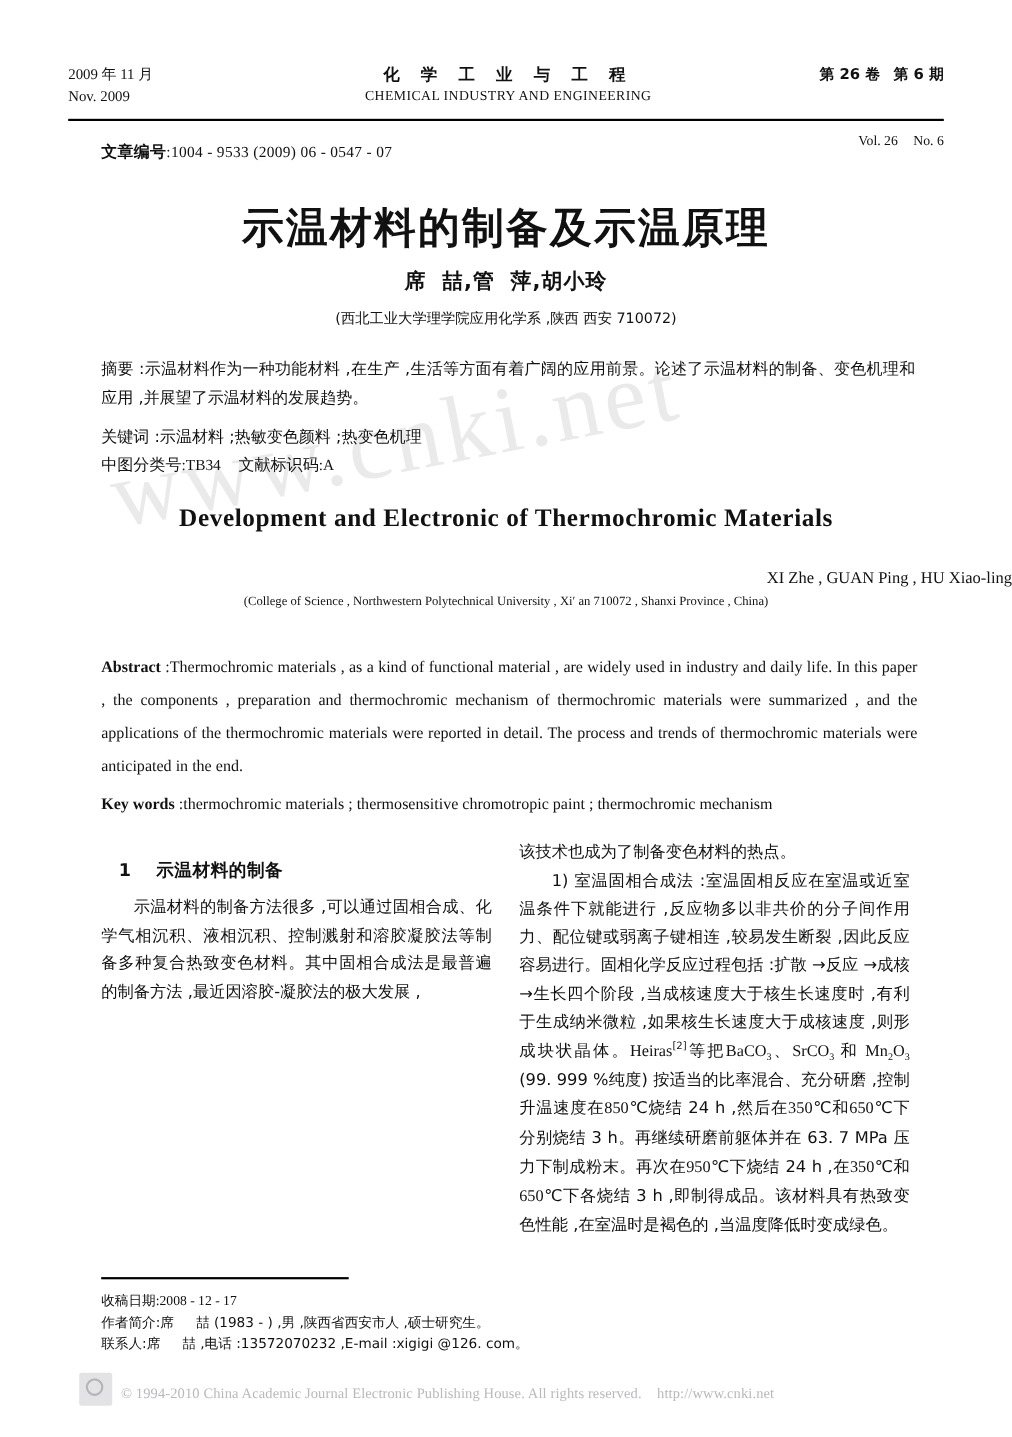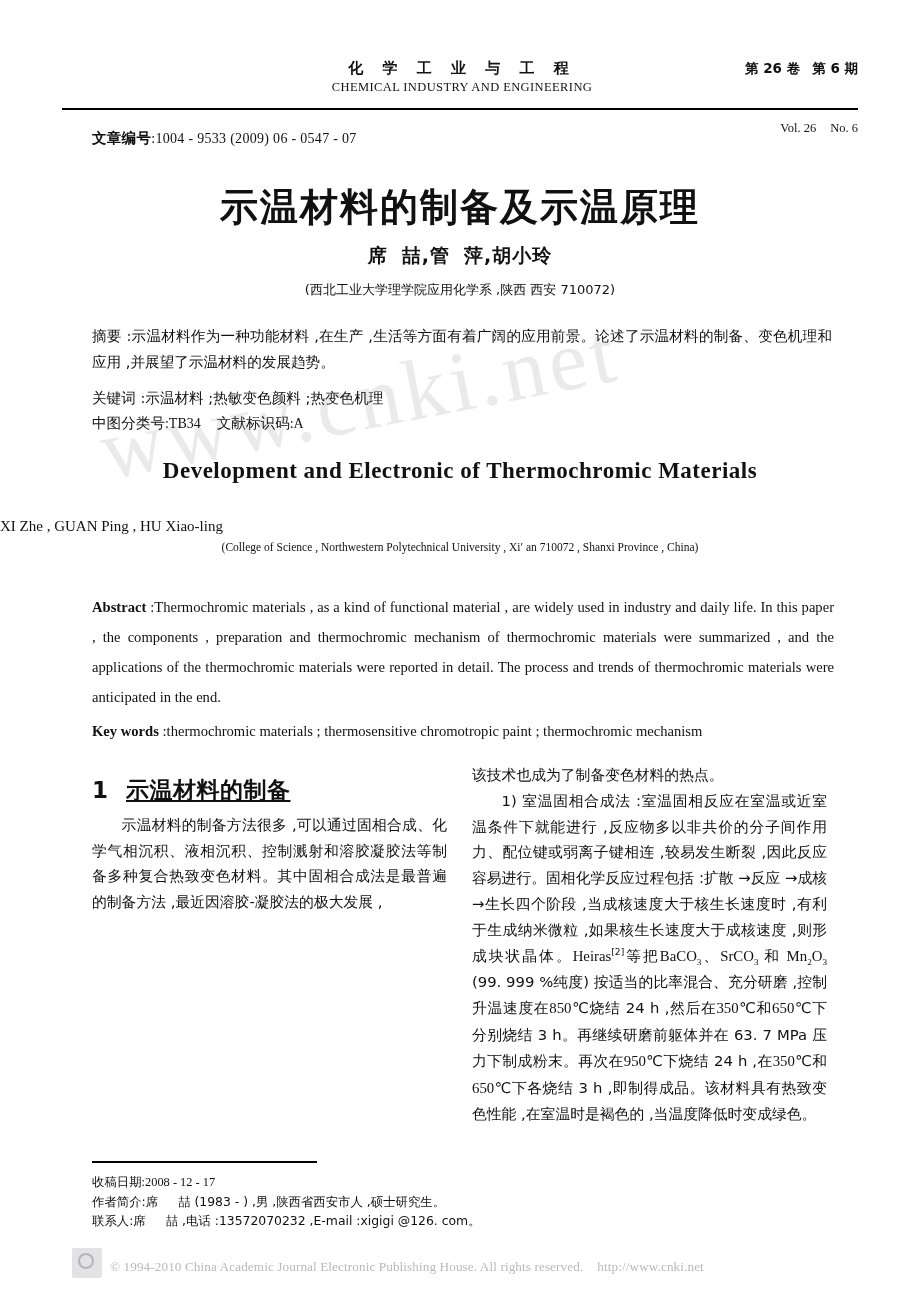--- a/index.html
+++ b/index.html
@@ -181,21 +181,21 @@
     position: absolute;
     left: 0; top: 458px; width: 920px;
     text-align: center;
     font-size: 23px;
     font-weight: bold;
     letter-spacing: 0.5px;
   }
   .authors-en {
     position: absolute;
     left: 0; top: 518px; width: 920px;
-    text-align: left;
+    text-align: right;
     font-size: 15px;
   }
   .affil-en {
     position: absolute;
     left: 0; top: 541px; width: 920px;
     text-align: center;
     font-size: 11.5px;
   }
 
   
@@ -230,26 +230,25 @@
     text-align: justify;
     text-justify: inter-ideograph;
   }
   .col-left  { left: 92px; }
   .col-right { left: 472px; }
 
   .col p { margin: 0; }
   .col p.indent { text-indent: 2em; }
 
   .sec-head {
-    margin: 16px 0 8px 0;
-    font-family: "DejaVu Sans", sans-serif;
-    font-size: 23px;
+    margin: 16px 0 8px 16px;
+    font-family: "DejaVu Sans", sans-serif;
+    font-size: 16px;
     font-weight: bold;
     letter-spacing: 0.5px;
-    text-decoration: underline;
   }
   .sec-head .num {
     display: inline-block;
     width: 34px;
   }
   sup { font-size: 0.62em; vertical-align: super; line-height: 0; }
   sub { font-size: 0.62em; vertical-align: sub; line-height: 0; }
   .ser { font-family: "Liberation Serif", serif; }
   .nb { white-space: nowrap; }
 
@@ -310,20 +309,24 @@
   .copy-text .url { margin-left: 14px; }
 </style>
 </head>
 <body>
 
 <div class="page">
 
   <div class="watermark">www.cnki.net</div>
 
   <div class="masthead">
+    <div class="mast-left">
+      <div>2009 年 11 月</div>
+      <div>Nov.  2009</div>
+    </div>
     <div class="mast-center">
       <div class="mast-cn">化 学 工 业 与 工 程</div>
       <div class="mast-en">CHEMICAL   INDUSTRY   AND   ENGINEERING</div>
     </div>
     <div class="mast-right">
       <div class="r1"><span>第 26 卷</span><span class="sp"></span><span>第 6 期</span></div>
       <div class="r2"><span>Vol. 26</span><span class="sp"></span><span>No. 6</span></div>
     </div>
   </div>
   <div class="rule rule-thick"></div>

